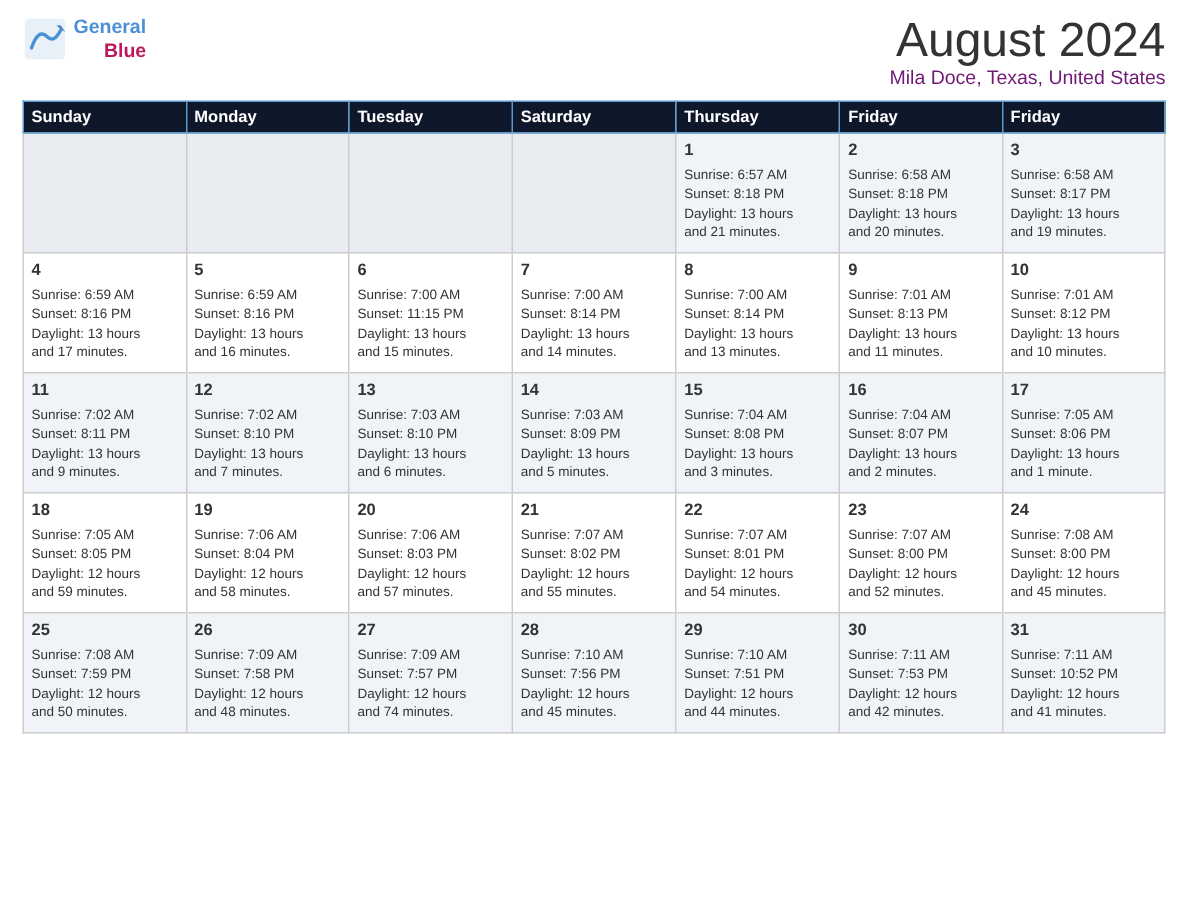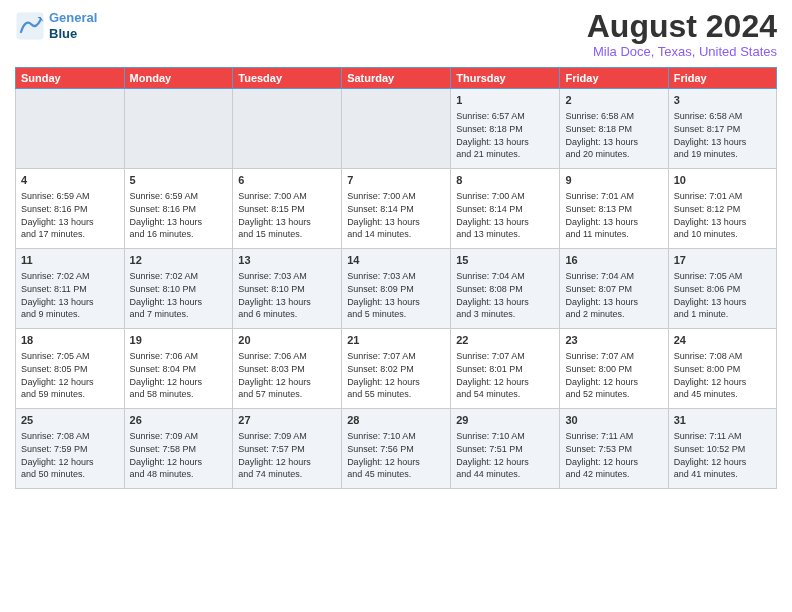--- a/index.html
+++ b/index.html
@@ -18,55 +18,56 @@
     .header {
       display: flex;
       justify-content: space-between;
       align-items: flex-start;
       margin-bottom: 8px;
     }
     .logo {
       display: flex;
       align-items: center;
       gap: 4px;
+      text-align: right;
     }
     .logo-text {
       font-size: 13px;
       font-weight: bold;
       color: #333;
       line-height: 1.2;
     }
     .logo-text span {
       color: #4a90d9;
     }
     .logo-icon {
       width: 30px;
       height: 30px;
     }
     .title-block {
       text-align: right;
     }
     .month-title {
       font-size: 32px;
-      font-weight: bold;
+      font-weight: normal;
       color: #333;
       line-height: 1;
     }
     .subtitle {
       font-size: 13px;
-      color: #8b5cf6;
+      color: #701a75;
       margin-top: 2px;
     }
     .calendar {
       width: 100%;
       border-collapse: collapse;
       font-size: 9.5px;
     }
     .calendar th {
-      background: #ef4444;
+      background: #0f172a;
       color: #fff;
       padding: 4px 5px;
       text-align: left;
       font-weight: bold;
       font-size: 11px;
       border: 1px solid #5a9ad0;
     }
     .calendar td {
       vertical-align: top;
       padding: 4px 5px;
@@ -100,21 +101,21 @@
 <div class="page">
   <div class="header">
     <div class="logo">
       <svg class="logo-icon" viewBox="0 0 40 40">
         <rect x="2" y="2" width="36" height="36" rx="4" fill="#e8f0f8"></rect>
         <path d="M8 28 Q14 10 22 18 Q28 24 34 12" stroke="#4a90d9" stroke-width="3" fill="none" stroke-linecap="round"></path>
         <polygon points="30,8 38,14 34,8" fill="#3a7abf"></polygon>
       </svg>
       <div class="logo-text">
         <div><span>General</span></div>
-        <div><span style="color:#0c4a6e">Blue</span></div>
+        <div><span style="color:#be185d">Blue</span></div>
       </div>
     </div>
     <div class="title-block">
       <div class="month-title">August 2024</div>
       <div class="subtitle">Mila Doce, Texas, United States</div>
     </div>
   </div>
 
   <table class="calendar">
     <thead>
@@ -167,21 +168,21 @@
           <td>
             <span class="day-number">5</span>
             <div>Sunrise: 6:59 AM</div>
             <div>Sunset: 8:16 PM</div>
             <div>Daylight: 13 hours</div>
             <div>and 16 minutes.</div>
           </td>
           <td>
             <span class="day-number">6</span>
             <div>Sunrise: 7:00 AM</div>
-            <div>Sunset: 8:15 PM</div>
+            <div>Sunset: 11:15 PM</div>
             <div>Daylight: 13 hours</div>
             <div>and 15 minutes.</div>
           </td>
           <td>
             <span class="day-number">7</span>
             <div>Sunrise: 7:00 AM</div>
             <div>Sunset: 8:14 PM</div>
             <div>Daylight: 13 hours</div>
             <div>and 14 minutes.</div>
           </td>

